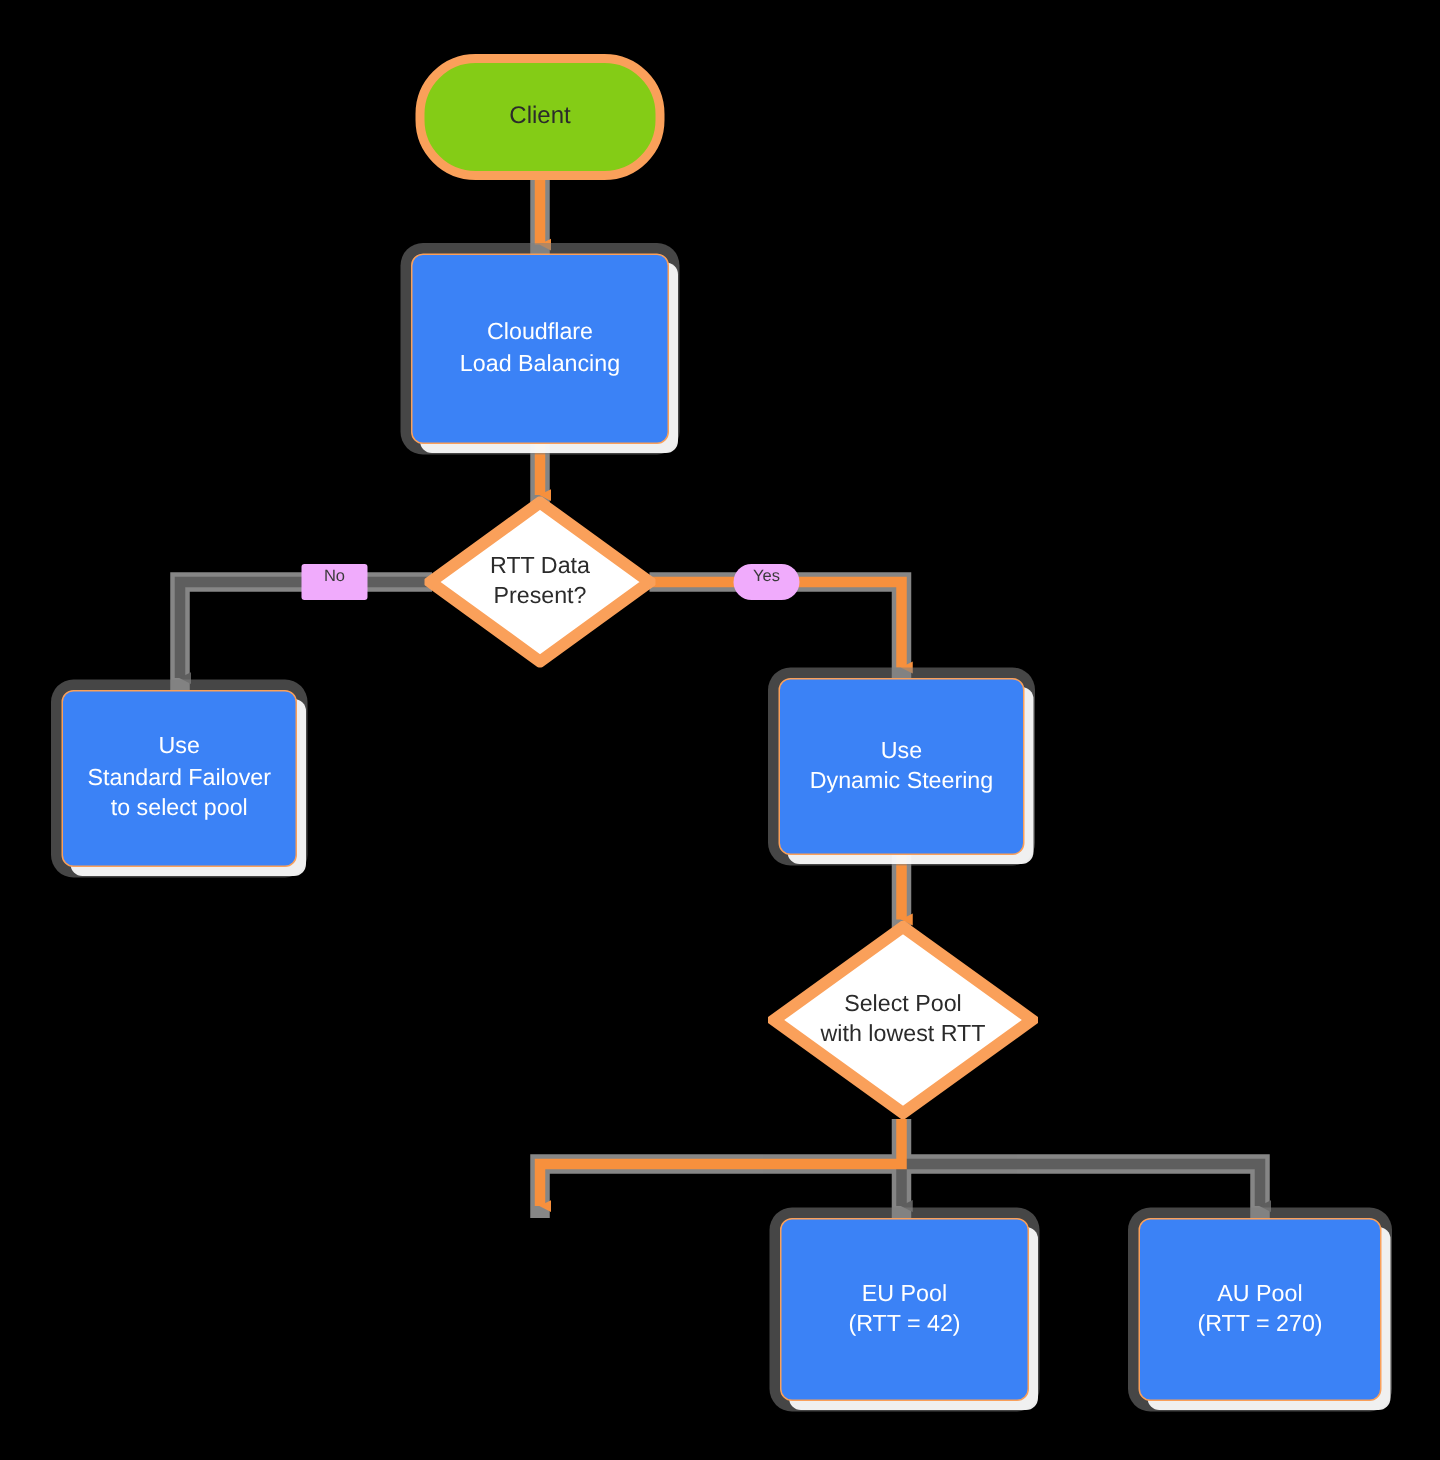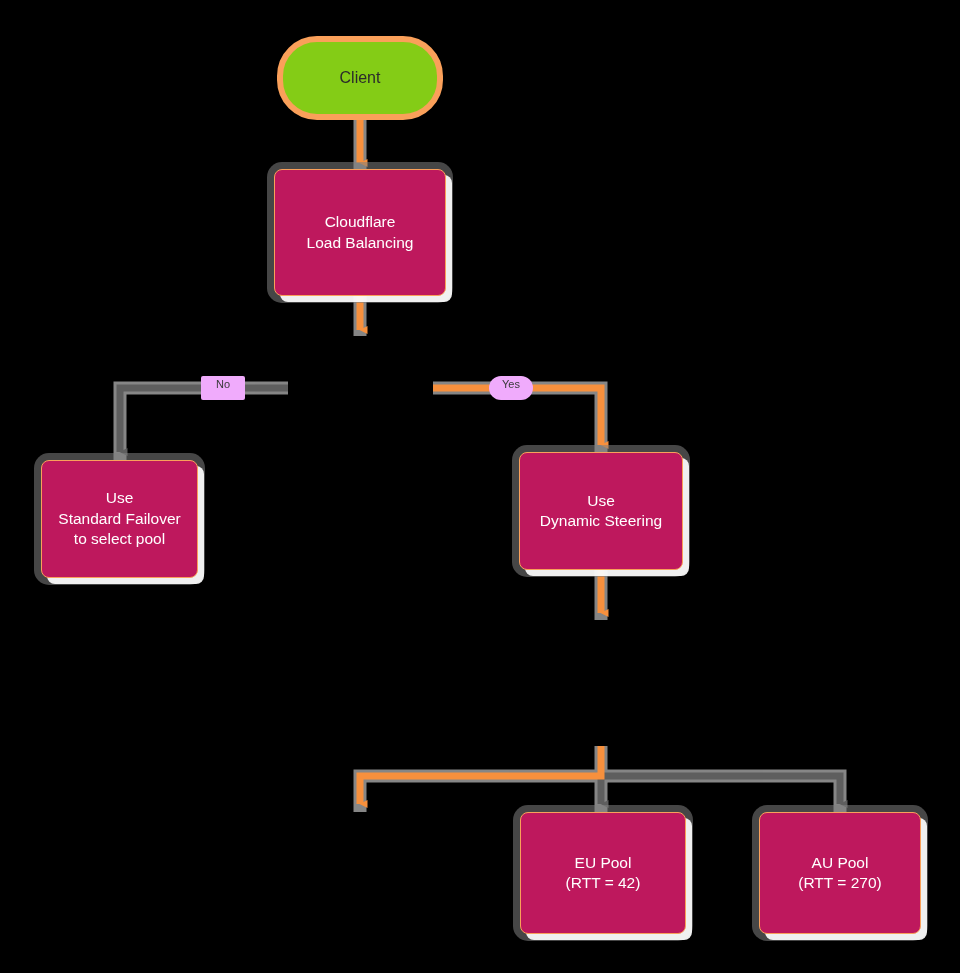--- a/index.html
+++ b/index.html
@@ -30,21 +30,21 @@
     position: absolute;
     box-sizing: border-box;
     display: flex;
     align-items: center;
     justify-content: center;
     text-align: center;
     line-height: 1.32;
   }
   
   .node.process {
-    background: #be185d;
+    background: #3b82f6;
     border: 1px solid #faa05a;
     border-radius: 8px;
     color: #ffffff;
     font-size: 15.5px;
     box-shadow: 6px 6px 0 0 rgba(255,255,255,0.92),
                 0 0 0 7px rgba(128,128,128,0.55);
   }
   
   .node.terminator {
     background: #84cc16;
@@ -127,40 +127,58 @@
     <span class="label">Client</span>
   </div>
 
   <div class="node process" style="left:274px; top:169px; width:172px; height:127px;">
     <span>
       <span>Cloudflare</span><br>
       <span>Load Balancing</span>
     </span>
   </div>
 
+  <div class="node decision" style="left:283px; top:331px; width:154px; height:114px;">
+    <svg class="diamond-shape" viewBox="0 0 154 114" preserveAspectRatio="none">
+      <polygon points="77,4 150,57 77,110 4,57" fill="#ffffff" stroke="#faa05a" stroke-width="8"></polygon>
+    </svg>
+    <span class="label">
+      <span>RTT Data</span><br>
+      <span>Present?</span>
+    </span>
+  </div>
 
   <div class="edge-label" style="left:201px; top:376px; width:34px; height:20px;">No</div>
 
   <div class="edge-label" style="left:489px; top:376px; width:34px; height:20px;border-radius:12px;">Yes</div>
 
   <div class="node process" style="left:41px; top:460px; width:157px; height:118px;">
     <span>
       <span>Use</span><br>
       <span>Standard Failover</span><br>
       <span>to select pool</span>
     </span>
   </div>
 
   <div class="node process" style="left:519px; top:452px; width:164px; height:118px;">
     <span>
       <span>Use</span><br>
       <span>Dynamic Steering</span>
     </span>
   </div>
 
+  <div class="node decision" style="left:512px; top:614px; width:180px; height:132px;">
+    <svg class="diamond-shape" viewBox="0 0 180 132" preserveAspectRatio="none">
+      <polygon points="90,4 176,66 90,128 4,66" fill="#ffffff" stroke="#faa05a" stroke-width="8"></polygon>
+    </svg>
+    <span class="label">
+      <span>Select Pool</span><br>
+      <span>with lowest RTT</span>
+    </span>
+  </div>
 
 
   <div class="node process" style="left:520px; top:812px; width:166px; height:122px;">
     <span>
       <span>EU Pool</span><br>
       <span>(RTT = 42)</span>
     </span>
   </div>
 
   <div class="node process" style="left:759px; top:812px; width:162px; height:122px;">

